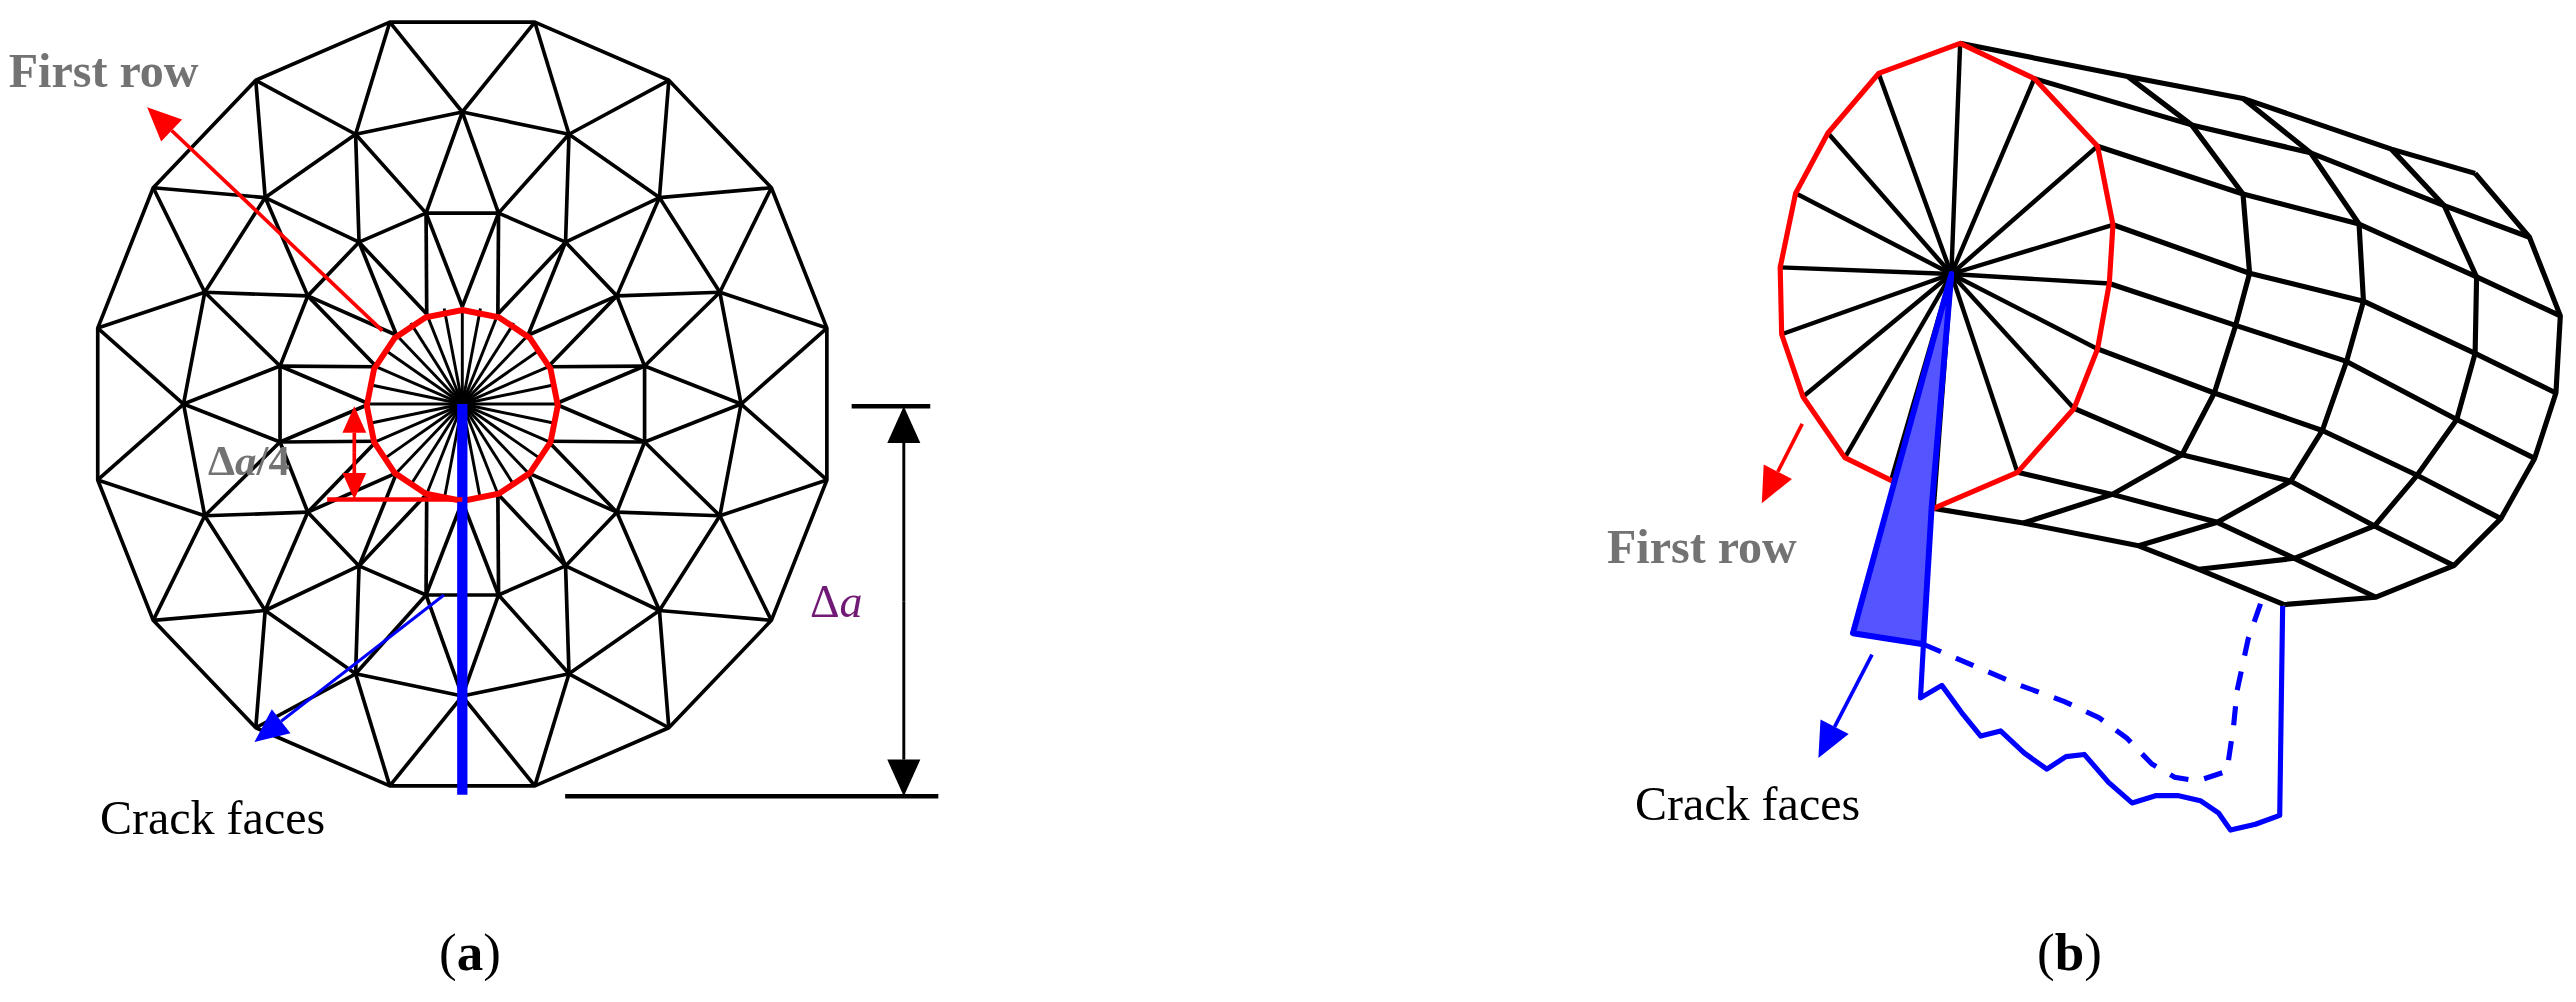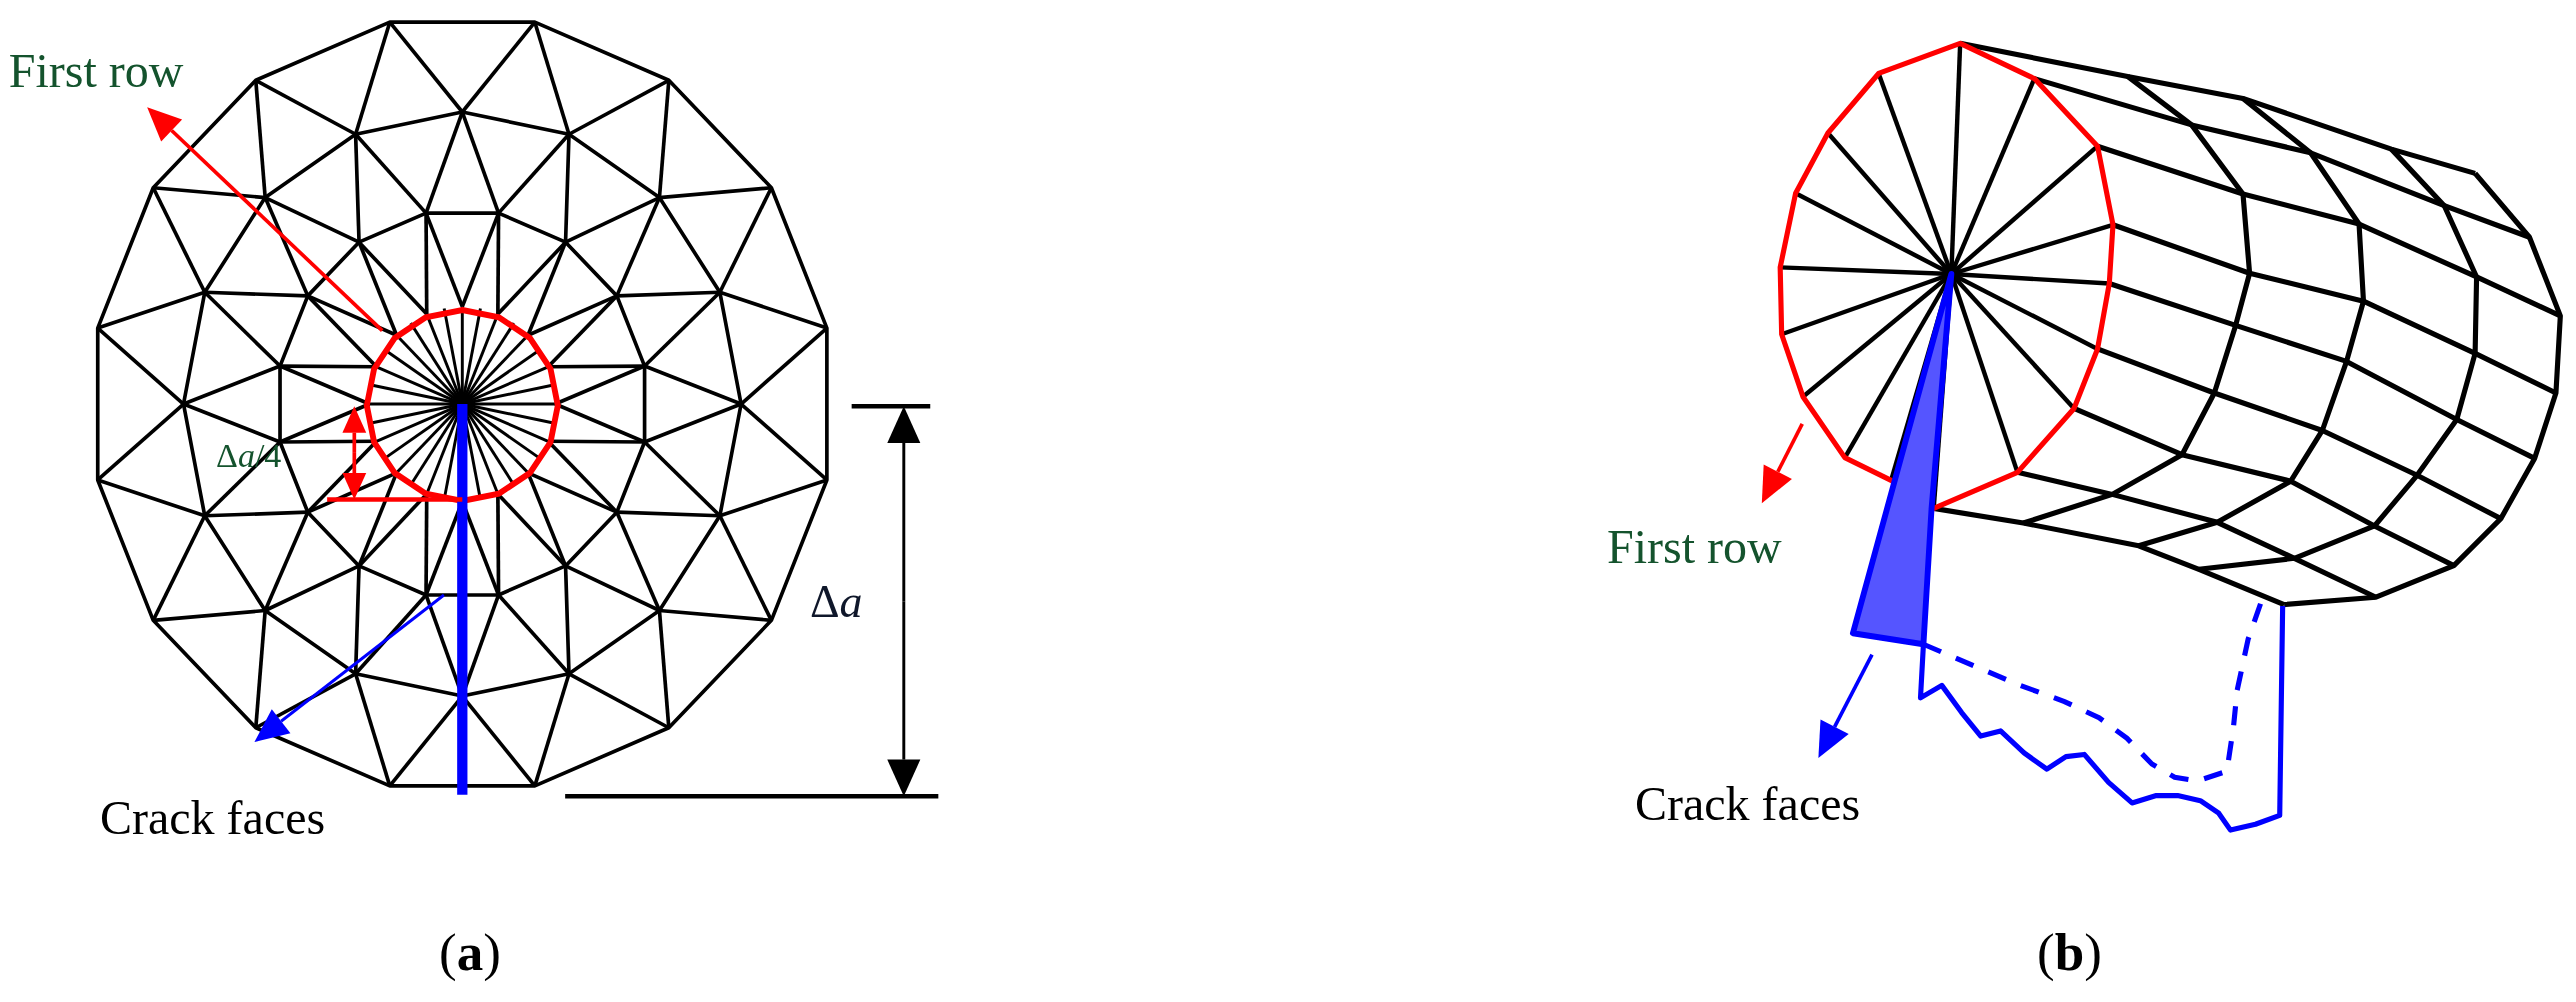--- a/index.html
+++ b/index.html
@@ -1,21 +1,21 @@
 <!DOCTYPE html>
 <html style="font-size:11.8px"><head>
 <meta charset="utf-8">
 <style>
   html, body { margin: 0; padding: 0; background: #ffffff; }
   body { width: 2576px; height: 1002px; overflow: hidden; position: relative; }
   #figure { position: absolute; left: 0; top: 0; width: 2576px; height: 1002px; }
   .label { position: absolute; white-space: nowrap; line-height: 1; font-family: "Liberation Serif", "DejaVu Serif", serif; }
-  .lbl-red { color: #14532d; }
+  .lbl-red { color: #737373; font-weight: bold; }
   .lbl-blue { color: #000000; }
-  .lbl-black { color: #0f172a; }
+  .lbl-black { color: #701a75; }
   .caption { font-size: 53px; color: #000; }
   .caption b { font-weight: bold; }
   .ital { font-style: italic; }
 </style>
 </head>
 <body>
 
 <svg id="figure" width="2576" height="1002" viewBox="0 0 3506 1364" xmlns="http://www.w3.org/2000/svg">
   <defs>
     <marker id="arrow-red" markerWidth="10" markerHeight="10" refX="9" refY="5" orient="auto" markerUnits="userSpaceOnUse" viewBox="0 0 10 10">
@@ -233,21 +233,21 @@
         <polygon points="2398,685 2400.5346914270585,632.4249551653106 2439.030317475509,652.0292091714659" fill="#ff0000"></polygon>
       </g>
     <g id="b-crack-arrow">
         <line x1="2548" y1="891" x2="2497.068746938419" y2="989.3740641326431" stroke="#0000ff" stroke-width="5"></line>
         <polygon points="2475,1032 2477.887075798108,979.4431280103546 2516.2504180787296,999.3050002549315" fill="#0000ff"></polygon>
       </g>
   </g>
 </svg>
 
 <div class="label lbl-red" style="left:8.8px; top:47px; font-size:48px;">First row</div>
-<div class="label lbl-red" style="left:216px; top:439px; font-size:34px;">
+<div class="label lbl-red" style="left:208px; top:439px; font-size:43px;">
   <span>Δ</span><span class="ital">a</span><span>/4</span>
 </div>
 <div class="label lbl-black" style="left:810px; top:579px; font-size:46px;">
   <span>Δ</span><span class="ital">a</span>
 </div>
 <div class="label lbl-blue" style="left:100px; top:794px; font-size:48px;">Crack faces</div>
 <div class="label caption" style="left:439px; top:926px;">
   <span>(</span><b>a</b><span>)</span>
 </div>
 

